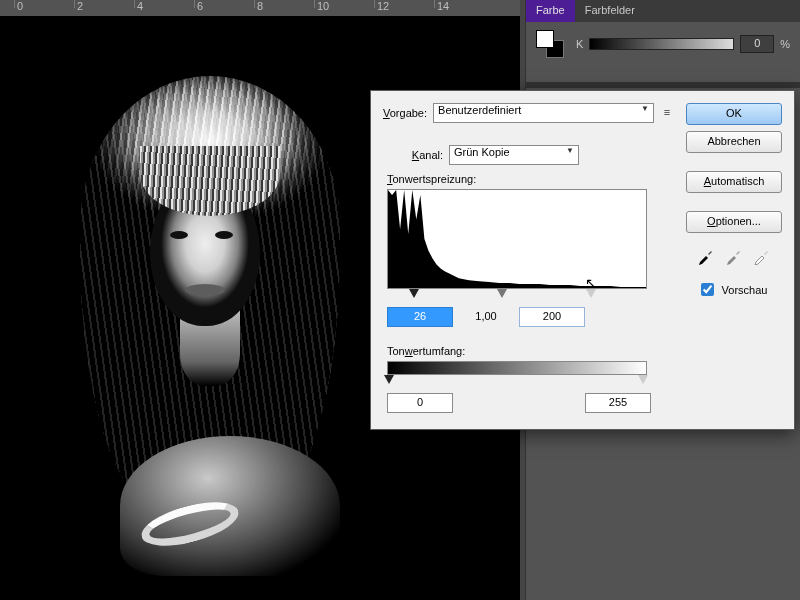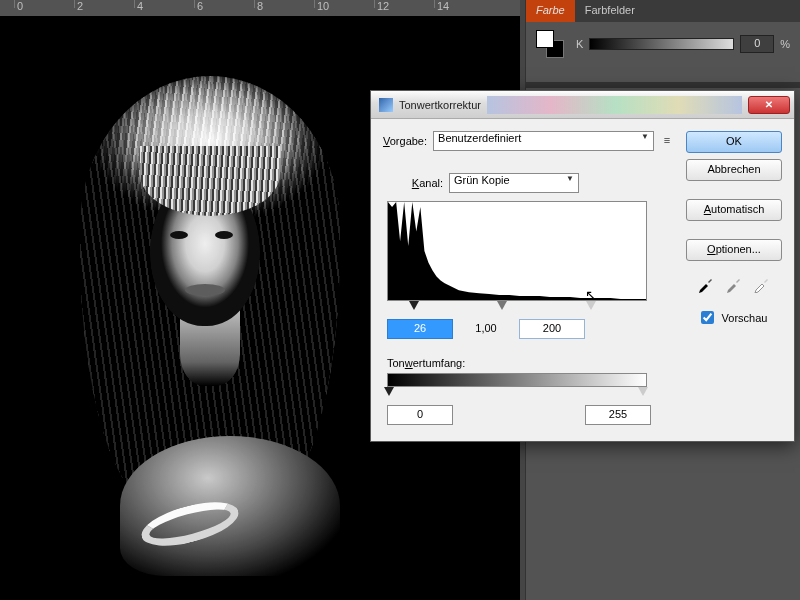--- a/index.html
+++ b/index.html
@@ -7,21 +7,21 @@
 
   
   .top-strip { position: absolute; top: 0; left: 0; width: 520px; height: 16px; background: #535353; }
   .ruler { position: absolute; top: 0; left: 14px; width: 500px; height: 16px; background: #535353; display: flex; align-items: flex-start; color: #bfbfbf; font-size: 9px; }
   .ruler span { display:inline-block; border-left:1px solid #777; height:8px; padding-left:2px; width:60px; }
 
   
   .color-panel { position: absolute; top: 0; left: 525px; width: 275px; height: 80px; background: #535353; border-left:1px solid #333; }
   .tabs { display:flex; height:22px; background:#3a3a3a; }
   .tab { padding: 4px 10px; color:#c8c8c8; cursor:pointer; }
-  .tab.active { background:#c2410c; color:#e0e0e0;font-style:italic; }
+  .tab.active { background:#4c1d95; color:#e0e0e0; }
   .color-body { padding:8px 10px; display:flex; align-items:center; gap:6px; color:#c8c8c8;}
   .swatch-stack { position:relative; width:28px; height:28px; }
   .swatch-fg { position:absolute; top:0; left:0; width:18px; height:18px; background:#fff; border:1px solid #000; }
   .swatch-bg { position:absolute; top:10px; left:10px; width:18px; height:18px; background:#000; border:1px solid #777; }
   .k-label { margin-left:6px; }
   .grad-bar { flex:1; height:12px; background: linear-gradient(to right, #000, #ddd); border:1px solid #222; }
   .num-field { width:34px; height:18px; background:#3f3f3f; border:1px solid #222; color:#ddd; text-align:center; padding-top:1px; }
 
   .right-panel-stub { position:absolute; top:80px; left:525px; width:275px; height:520px; background:#535353; border-left:1px solid #333; }
   .right-panel-stub .sep { height:6px; background:#333; margin-top:2px;}
@@ -148,45 +148,40 @@
     <div class="face"></div>
     <div class="bangs"></div>
     <div class="eye l"></div>
       <div class="eye r"></div>
     <div class="lips"></div>
     <div class="bracelet"></div>
   </div>
 </div>
 
 <div class="dialog">
-  <div class="titlebar">
-    <div class="icon"></div>
-    <div class="title">Tonwertkorrektur</div>
-    <div class="grad"></div>
-    <div class="close">✕</div>
-  </div>
   <div class="dlg-body">
     <div class="dlg-left">
       <div class="row">
         <label><span class="uopt">V</span>orgabe:</label>
         <div class="combo">
           <span>Benutzerdefiniert</span>
           <span class="arrow">▼</span>
         </div>
         <div class="preset-opts">≡</div>
       </div>
 
       <div class="channel-row">
         <label class="channel-label"><u>K</u>anal:</label>
         <div class="combo" style="flex:0 0 130px">
           <span>Grün Kopie</span>
           <span class="arrow">▼</span>
         </div>
       </div>
 
+      <div class="section-lbl"><u>T</u>onwertspreizung:</div>
       <div class="histogram">
         <svg viewBox="0 0 260 100" preserveAspectRatio="none">
           <path id="hist-path" fill="#000" d="M0 100 L0.0 0.0 L4.1 5.0 L8.2 0.0 L12.2 40.0 L16.3 0.0 L20.4 45.0 L24.5 0.0 L28.5 30.0 L32.6 5.0 L36.7 50.0 L40.8 62.0 L44.9 70.0 L48.9 76.0 L53.0 80.0 L57.1 83.0 L61.2 85.0 L71.4 90.0 L81.6 92.0 L91.8 93.0 L102.0 94.0 L112.2 95.0 L122.4 95.0 L132.5 96.0 L142.7 96.0 L152.9 96.0 L163.1 97.0 L173.3 97.0 L183.5 97.0 L193.7 98.0 L203.9 98.0 L214.1 98.0 L224.3 98.0 L234.5 99.0 L244.7 99.0 L260.0 99.0 L260 100 Z"></path>
         </svg>
       </div>
       <div class="hist-track">
         <div class="hist-slider" style="left:22px">
             <div class="tri black"></div>
           </div>
         <div class="hist-slider" style="left:110px">

